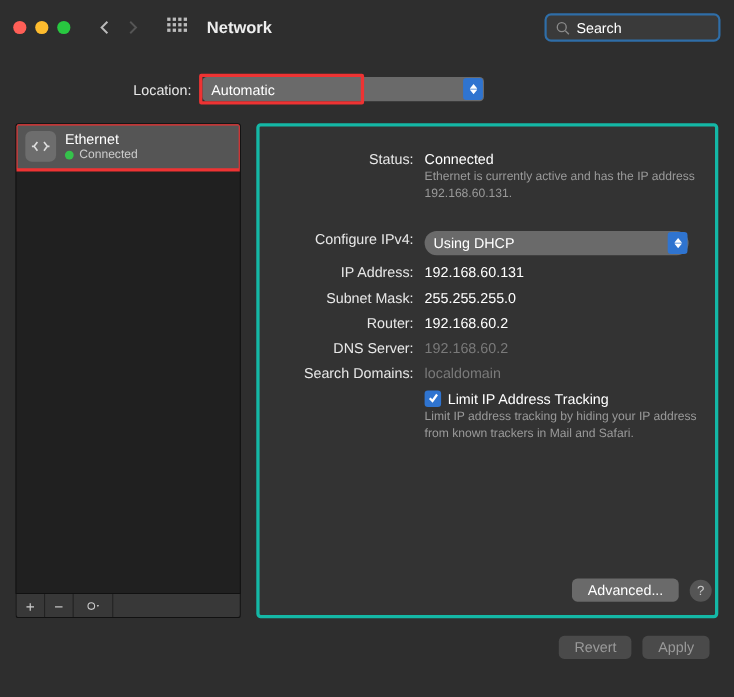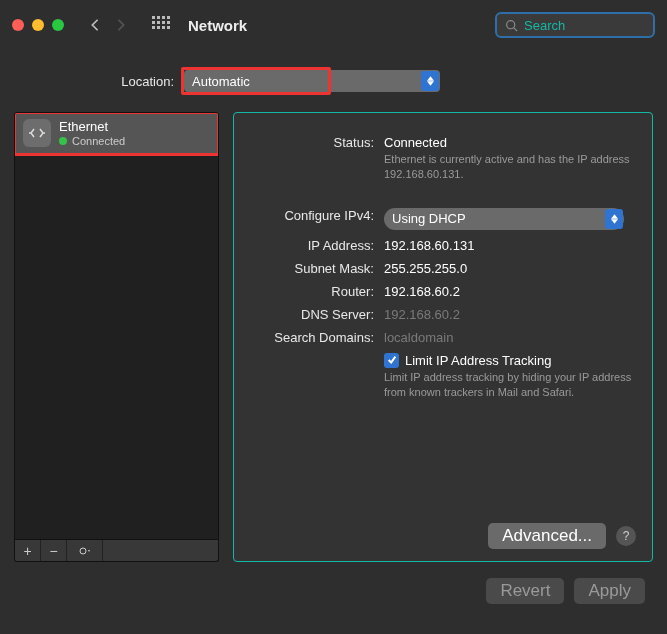--- a/index.html
+++ b/index.html
@@ -31,21 +31,21 @@
     }
     .grid-icon span { background: #bbb; }
     .title { font-weight: 600; font-size: 15px; color: #eee; }
     .spacer { flex: 1; }
     .searchbox {
       width: 160px; height: 26px; background: #3a3a3a;
       border: 2px solid #2f6ea8; border-radius: 6px;
       display: flex; align-items: center; padding: 0 8px; gap: 6px;
     }
     .searchbox svg { width: 13px; height: 13px; stroke: #8a8a8a; fill: none; }
-    .searchbox .ph { color: #14b8a6; }
+    .searchbox .ph { color: #ffffff; }
     
     .location-row {
       display: flex; align-items: center; justify-content: flex-start;
       padding: 20px 0 8px 0;
     }
     .location-row .lbl { width: 184px; text-align: right; padding-right: 10px; color: #e8e8e8; }
     .location-select {
       position: relative; width: 256px; height: 22px;
       background: #6a6a6a; border-radius: 4px;
       display: flex; align-items: center; padding: 0 22px 0 8px;
@@ -84,42 +84,42 @@
       height: 22px; background: #383838; border: 1px solid #111; border-top: none;
       border-radius: 0 0 3px 3px; display: flex;
     }
     .svc-toolbar button {
       width: 26px; background: transparent; border: none; border-right: 1px solid #222;
       color: #ccc; font-size: 14px; cursor: pointer;
     }
     .svc-toolbar .more { width: 36px; font-size: 11px; display:flex; align-items:center; justify-content:center; gap:1px; }
     
     .detail {
-      flex: 1; height: 450px; background: #333; border: 1px solid #14b8a6;
-      border-radius: 4px; padding: 18px 16px 12px 10px;
+      flex: 1; height: 450px; background: #333; border: 3px solid #14b8a6;
+      border-radius: 4px; padding: 18px 3px 12px 10px;
       display: flex; flex-direction: column;
     }
     .row { display: flex; padding: 4px 0; align-items: flex-start; }
     .row .k { width: 140px; text-align: right; padding-right: 10px; color: #e8e8e8; }
     .row .v { flex: 1; color: #fff; }
     .row .v.dim { color: #7a7a7a; }
     .subtext { font-size: 11px; color: #9a9a9a; line-height: 1.35; padding-top: 2px; }
     .cfg-select {
       position: relative; width: 240px; height: 22px; background: #6a6a6a;
       border-radius: 11px; display: flex; align-items: center; padding: 0 22px 0 8px; color: #fff;
     }
     .checkbox {
       width: 15px; height: 15px; background: #2f74d0; border-radius: 3px;
       display: flex; align-items: center; justify-content: center; margin-right: 6px; flex: none;
     }
     .checkbox svg { width: 10px; height: 10px; stroke: #fff; fill: none; stroke-width: 2.5; }
     .detail-footer { margin-top: auto; display: flex; justify-content: flex-end; align-items: center; gap: 10px; }
     .btn {
       background: #6a6a6a; border: none; border-radius: 5px;
-      padding: 3px 14px; color: #fff; font-size: 17px; cursor: pointer;
+      padding: 3px 14px; color: #fff; font-size: 13px; cursor: pointer;
     }
     .btn.dim { color: #9a9a9a; background: #4a4a4a; }
     .help {
       width: 20px; height: 20px; border-radius: 50%; background: #555;
       color: #ccc; display: flex; align-items: center; justify-content: center;
       font-size: 12px; cursor: pointer;
     }
     
     .actions {
       display: flex; justify-content: flex-end; gap: 10px;

